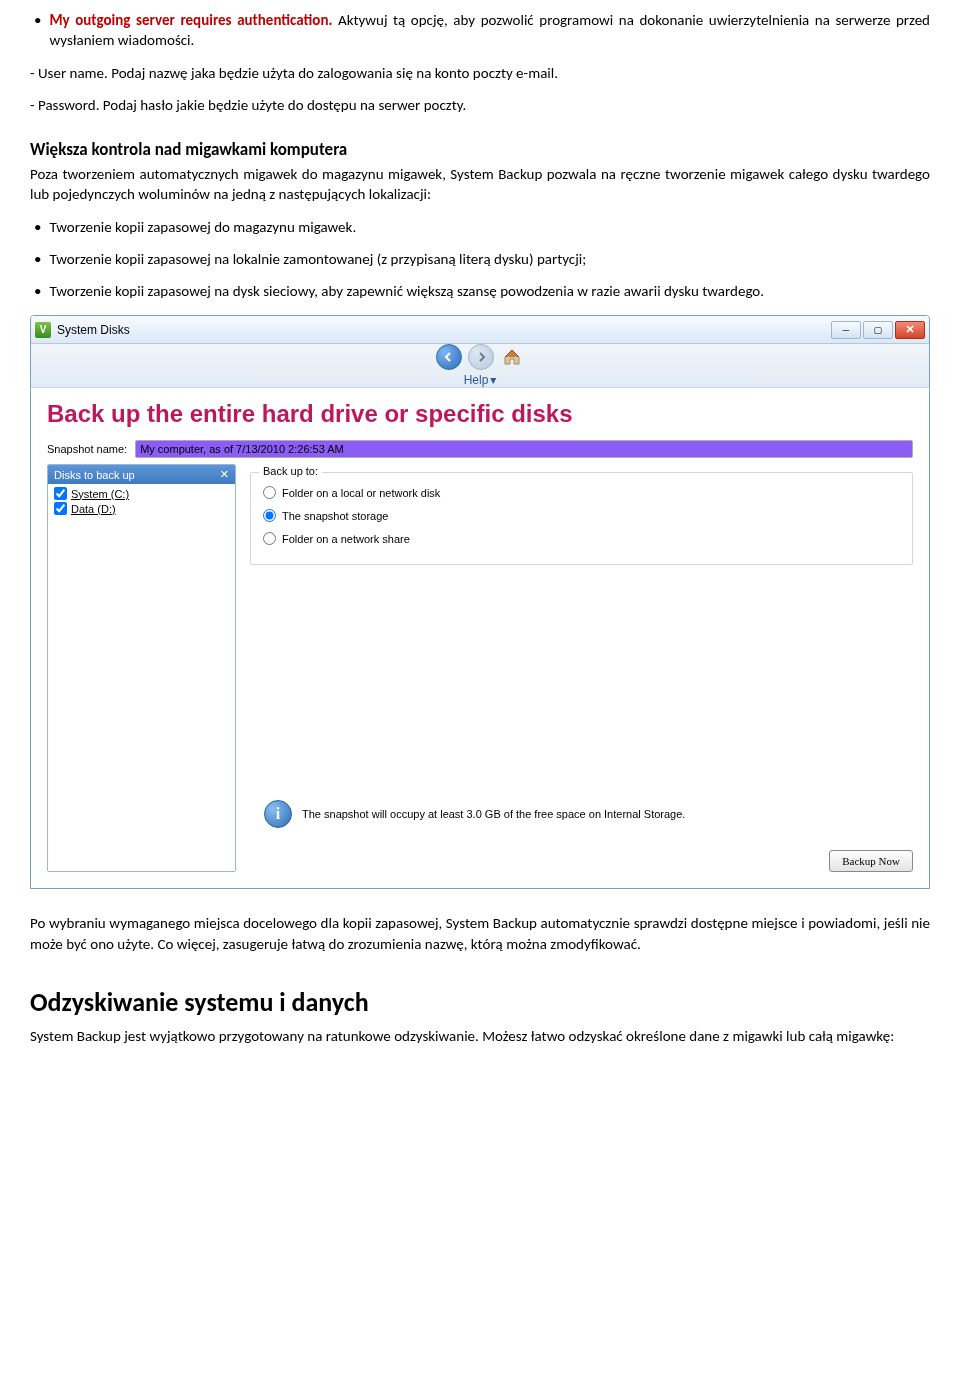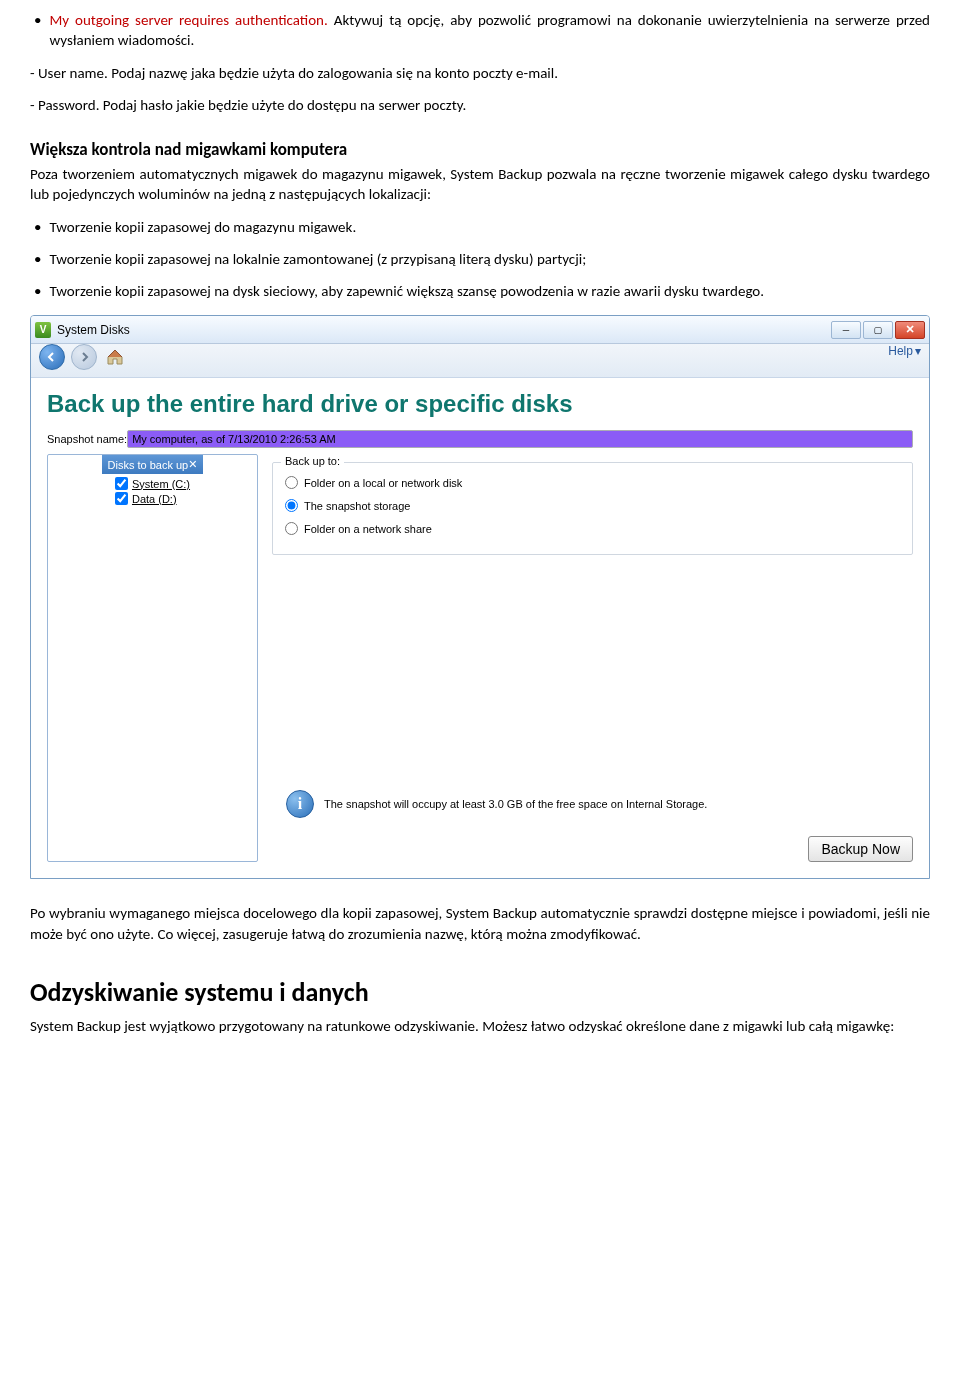--- a/index.html
+++ b/index.html
@@ -7,21 +7,21 @@
       font-family: Calibri, Arial, sans-serif;
       font-size: 15px;
       color: #000;
       background: #fff;
       width: 960px;
       padding: 10px 30px 30px 30px;
     }
     .para { text-align: justify; line-height: 1.35; margin-bottom: 12px; }
     .bullet { padding-left: 4px; display: flex; }
     .bullet .dot { margin-right: 8px; }
-    .boldred { font-weight: normal; color: #c00000; }
+    .boldred { font-weight: bold; color: #c00000; }
     .h2 { font-size: 17px; font-weight: bold; margin: 24px 0 4px 0; }
     .h1 { font-size: 26px; font-weight: bold; margin: 32px 0 8px 0; }
     .app-window {
       margin: 14px 0 24px 0;
       border: 1px solid #7a9fc4;
       border-radius: 4px 4px 0 0;
       overflow: hidden;
       font-family: "Segoe UI", Tahoma, sans-serif;
       font-size: 12px;
       color: #000;
@@ -48,25 +48,26 @@
     .win-btn {
       width: 30px; height: 18px;
       background: linear-gradient(#f7fbff, #d3e3f3);
       border: 1px solid #9cb6d3;
       border-radius: 2px;
       display: flex; align-items: center; justify-content: center;
       font-size: 9px;
     }
     .win-btn.close { background: linear-gradient(#f08b7a, #d44528); border-color: #a53020; color: #fff; font-weight: bold; font-size: 11px; }
     .toolbar {
-      display: flex; align-items: flex-start; justify-content: space-between;
+      display: flex; align-items: center; justify-content: space-between;
       background: linear-gradient(#f1f5fa, #e2ebf5);
-      height: 34px;
+      height: 44px;
       padding: 0 8px;
       border-bottom: 1px solid #c8d6e8;
+      flex-direction: column;
     }
     .toolbar-left { display: flex; align-items: center; gap: 6px; }
     .nav-btn {
       width: 26px; height: 26px; border-radius: 50%;
       background: radial-gradient(circle at 30% 30%, #7eb5f0, #2a6db8);
       display: flex; align-items: center; justify-content: center;
       color: #fff; font-size: 14px;
       border: 1px solid #2e6aa8;
     }
     .nav-btn.fwd { background: radial-gradient(circle at 30% 30%, #e0e8f2, #b8c9de); border-color: #9fb4cc; color: #6b7d91; }
@@ -75,45 +76,45 @@
       display: flex; align-items: center; justify-content: center;
     }
     .help-link { color: #2a5a9e; font-size: 12px; display: flex; align-items: center; gap: 2px;}
     .content-area {
       background: #fff;
       padding: 12px 16px 16px 16px;
     }
     .page-heading {
       font-size: 24px;
       font-weight: 600;
-      color: #0f766e;
+      color: #be185d;
       margin-bottom: 12px;
       font-family: "Segoe UI", Arial, sans-serif;
     }
     .snapshot-row {
-      display: flex; align-items: center; gap: 0;
+      display: flex; align-items: center; gap: 8px;
       margin-bottom: 6px;
       font-size: 11px;
     }
     .snapshot-row input[type="text"] {
       flex: 1;
       padding: 2px 4px;
       border: 1px solid #abadb3;
       border-radius: 2px;
       font-size: 11px;
       font-family: "Segoe UI", Tahoma, sans-serif;
       background: #8b5cf6;
     }
     .two-col { display: flex; gap: 0; align-items: stretch; }
     .left-panel {
-      width: 211px;
+      width: 189px;
       border: 1px solid #9ab6d8;
       border-radius: 2px;
       overflow: hidden;
-      display: flex; flex-direction: column; align-items: center;
+      display: flex; flex-direction: column;
     }
     .panel-header {
       background: linear-gradient(#5e97d6, #3d7ac0);
       color: #fff;
       padding: 3px 6px;
       font-size: 11px;
       display: flex; justify-content: space-between; align-items: center;
     }
     .panel-body {
       background: #fff;
@@ -160,22 +161,22 @@
     .backup-row {
       position: absolute;
       bottom: 0; right: 0;
       padding: 8px 0 0 0;
     }
     .backup-btn {
       padding: 4px 12px;
       background: linear-gradient(#fdfdfd, #e4e4e4);
       border: 1px solid #8a8a8a;
       border-radius: 3px;
-      font-size: 14px;
-      font-family: Liberation Sans, sans-serif;
+      font-size: 11px;
+      font-family: Liberation Serif, serif;
     }
     .right-wrap {
       position: relative;
       min-height: 400px;
     }
     input[type="checkbox"], input[type="radio"] { margin: 0; }
   </style>
 </head>
 <body>
 

